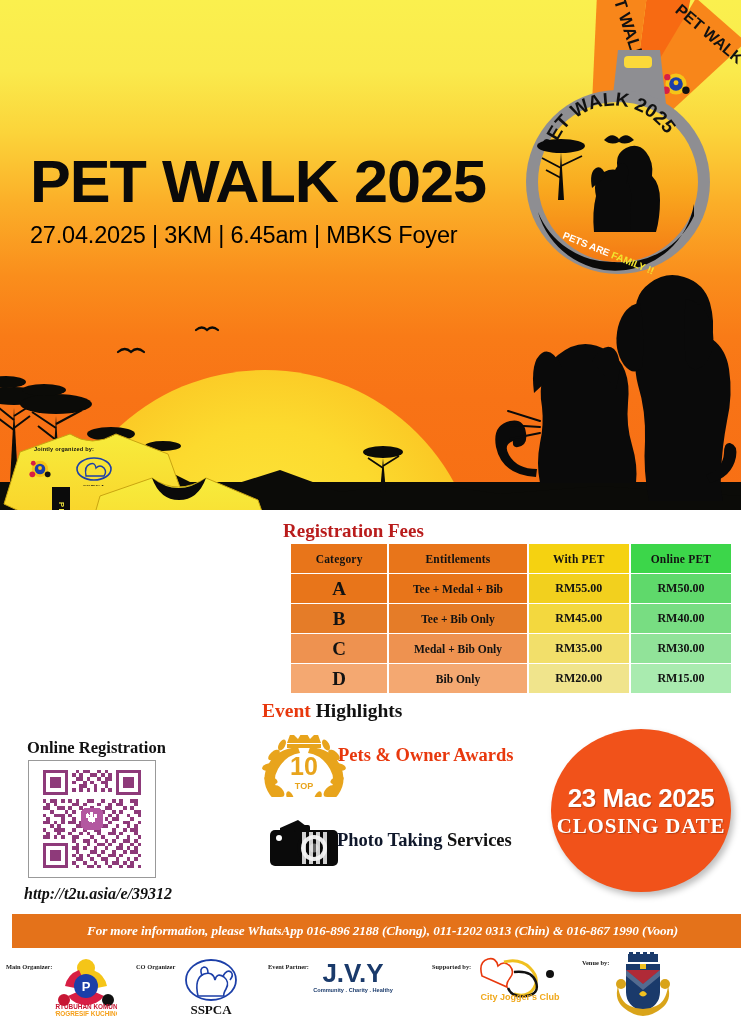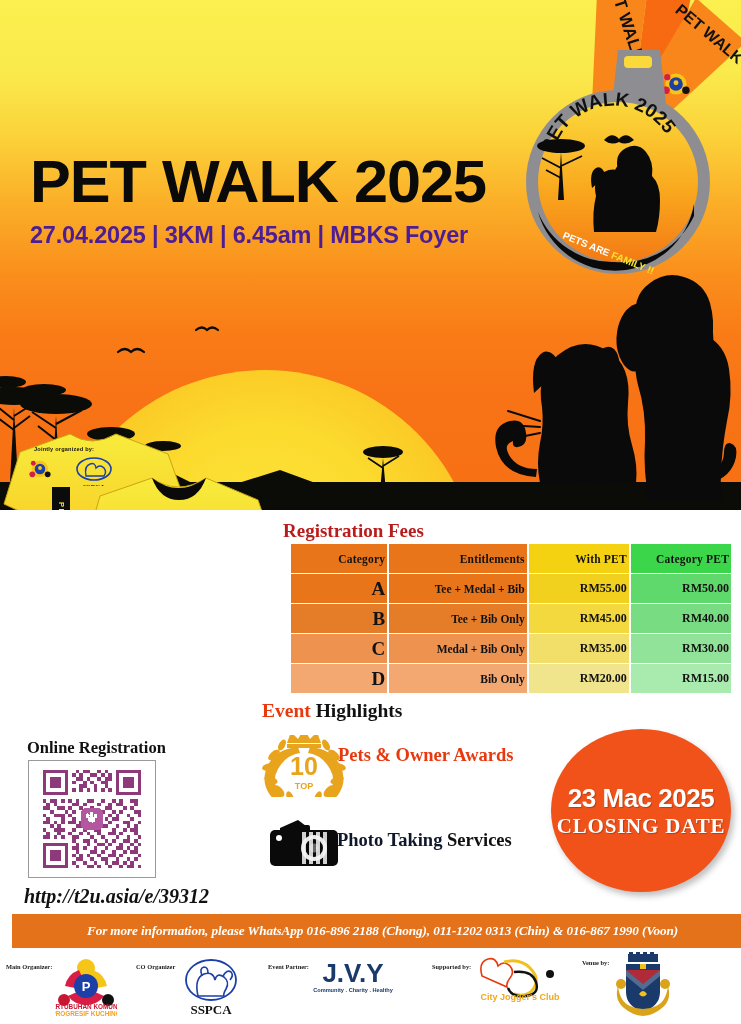--- a/index.html
+++ b/index.html
@@ -34,21 +34,21 @@
   
   .title-block { position:absolute; left:30px; top:152px; }
   .main-title {
     font-family:"Liberation Sans", sans-serif;
     font-weight:bold; font-size:60px; letter-spacing:-1px;
     color:#0A0A0A; line-height:1; transform:scaleX(1.02);
     transform-origin:left center;
   }
   .sub-title {
     font-family:"Liberation Sans", sans-serif;
-    font-weight:bold; font-size:23.5px; color:#4c1d95;
+    font-weight:normal; font-size:23.5px; color:#000000;
     margin-top:10px; letter-spacing:-0.2px;
   }
 
   
   .tees { position:absolute; left:0px; top:432px; width:282px; height:290px; }
   .jointly {
     position:absolute; left:34px; top:446px;
     font-family:"Liberation Sans", sans-serif;
     font-size:5.6px; font-weight:bold; color:#111; letter-spacing:.2px;
   }
@@ -80,21 +80,21 @@
   
   .reg-head {
     position:absolute; left:283px; top:520px;
     font-size:19px; font-weight:bold; color:#b91c1c;
   }
   table.fees {
     position:absolute; left:289px; top:543px;
     width:444px; border-collapse:separate; border-spacing:2px 1px;
   }
   table.fees td, table.fees th {
-    text-align:right; font-weight:bold; color:#121212;
+    text-align:center; font-weight:bold; color:#121212;
     height:29px; padding:2px;
   }
   table.fees th { font-size:11.5px; letter-spacing:.2px; }
   .c-cat { width:98px; }
   .c-ent { width:140px; }
   .c-with { width:102px; }
   .c-without { width:102px; }
   td.cat { font-size:19px; }
   td.ent { font-size:11.5px; }
   td.price { font-size:12px; }
@@ -141,21 +141,21 @@
     position:absolute; left:27px; top:738px;
     font-size:16.5px; font-weight:bold; color:#111;
   }
   .qr-box {
     position:absolute; left:28px; top:760px;
     width:128px; height:118px; background:#fff; border:1px solid #999;
     padding:5px;
   }
   .qr-url {
     position:absolute; left:24px; top:885px;
-    font-size:20px; font-style:italic; font-weight:bold; color:#111;
+    font-size:16px; font-style:italic; font-weight:bold; color:#111;
   }
 
   
   .contact-bar {
     position:absolute; left:12px; top:914px; width:741px; height:34px;
     background:#E4721A;
     display:flex; align-items:center; justify-content:center;
   }
   .contact-bar span {
     color:#fff; font-size:13.2px; font-style:italic; font-weight:bold;
@@ -368,21 +368,21 @@
   <div class="white-panel"></div>
   <div class="left-white-cover"></div>
 
   <div class="reg-head">Registration Fees</div>
   <table class="fees">
     <thead>
       <tr>
         <th class="c-cat" style="background:#E8751A">Category</th>
         <th class="c-ent" style="background:#E8751A">Entitlements</th>
         <th class="c-with" style="background:#F5D211">With PET</th>
-        <th class="c-without" style="background:#3CD64A">Category PET</th>
+        <th class="c-without" style="background:#3CD64A">Online PET</th>
       </tr>
     </thead>
     <tbody>
       <tr>
         <td class="cat" style="background:#E8751A">A</td>
         <td class="ent" style="background:#E8751A">Tee + Medal + Bib</td>
         <td class="price" style="background:#F2D01E">RM55.00</td>
         <td class="price" style="background:#5FD96B">RM50.00</td>
       </tr>
       <tr>

